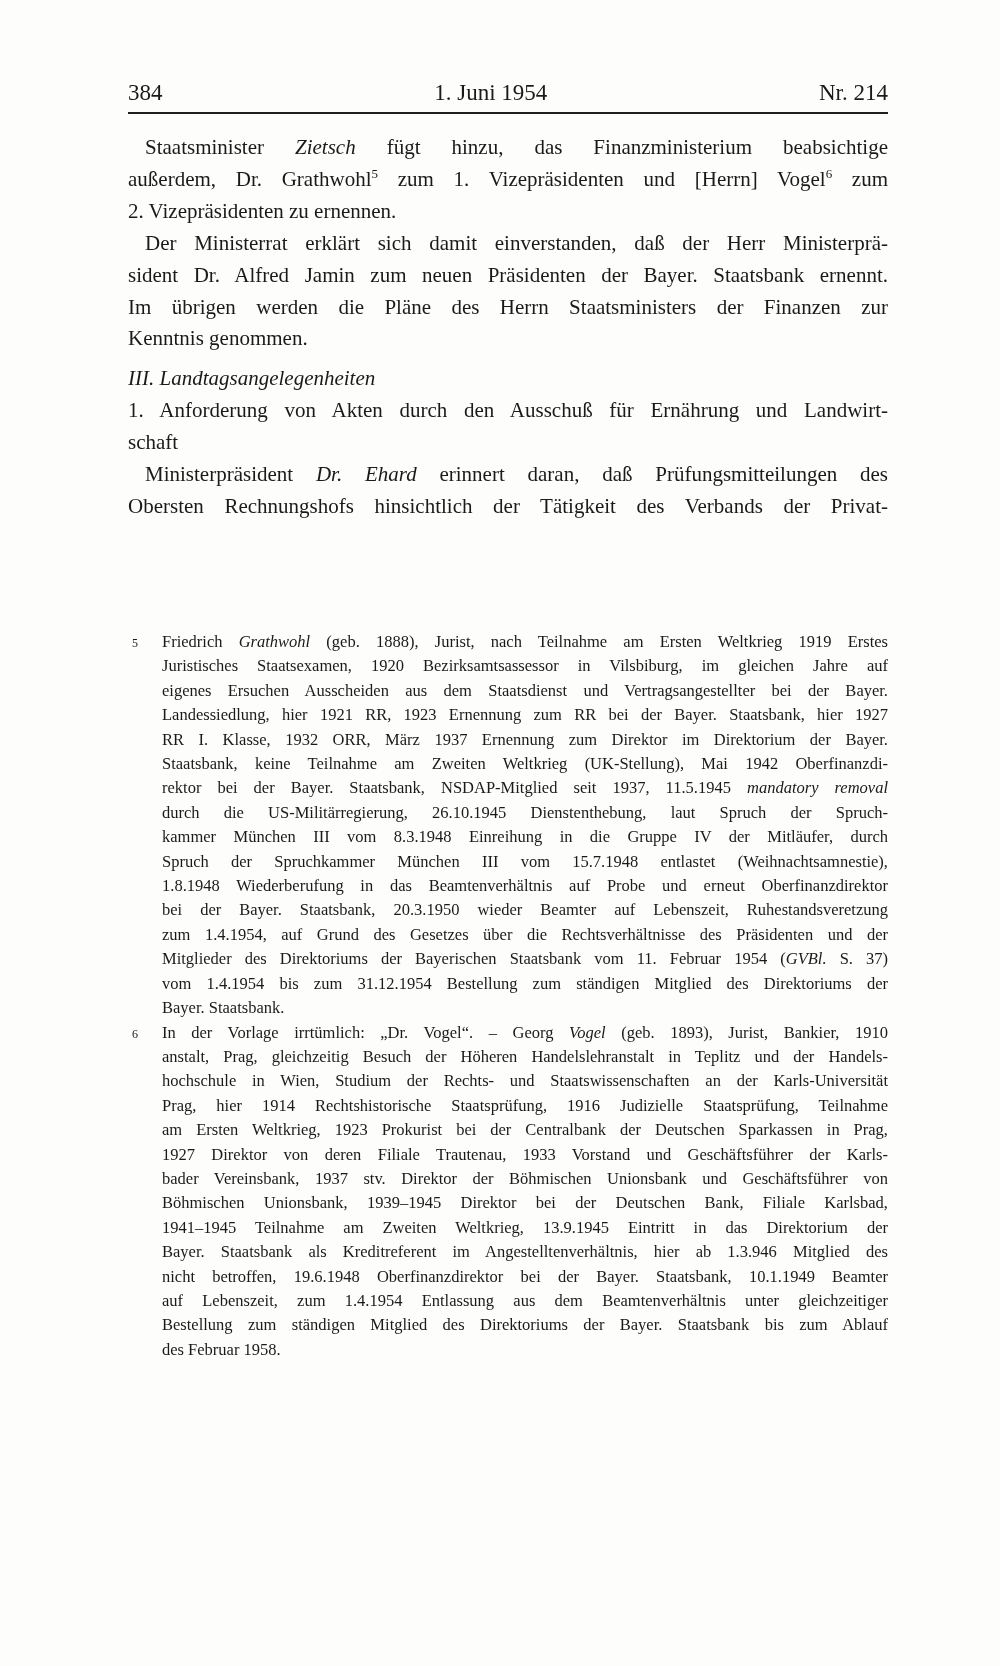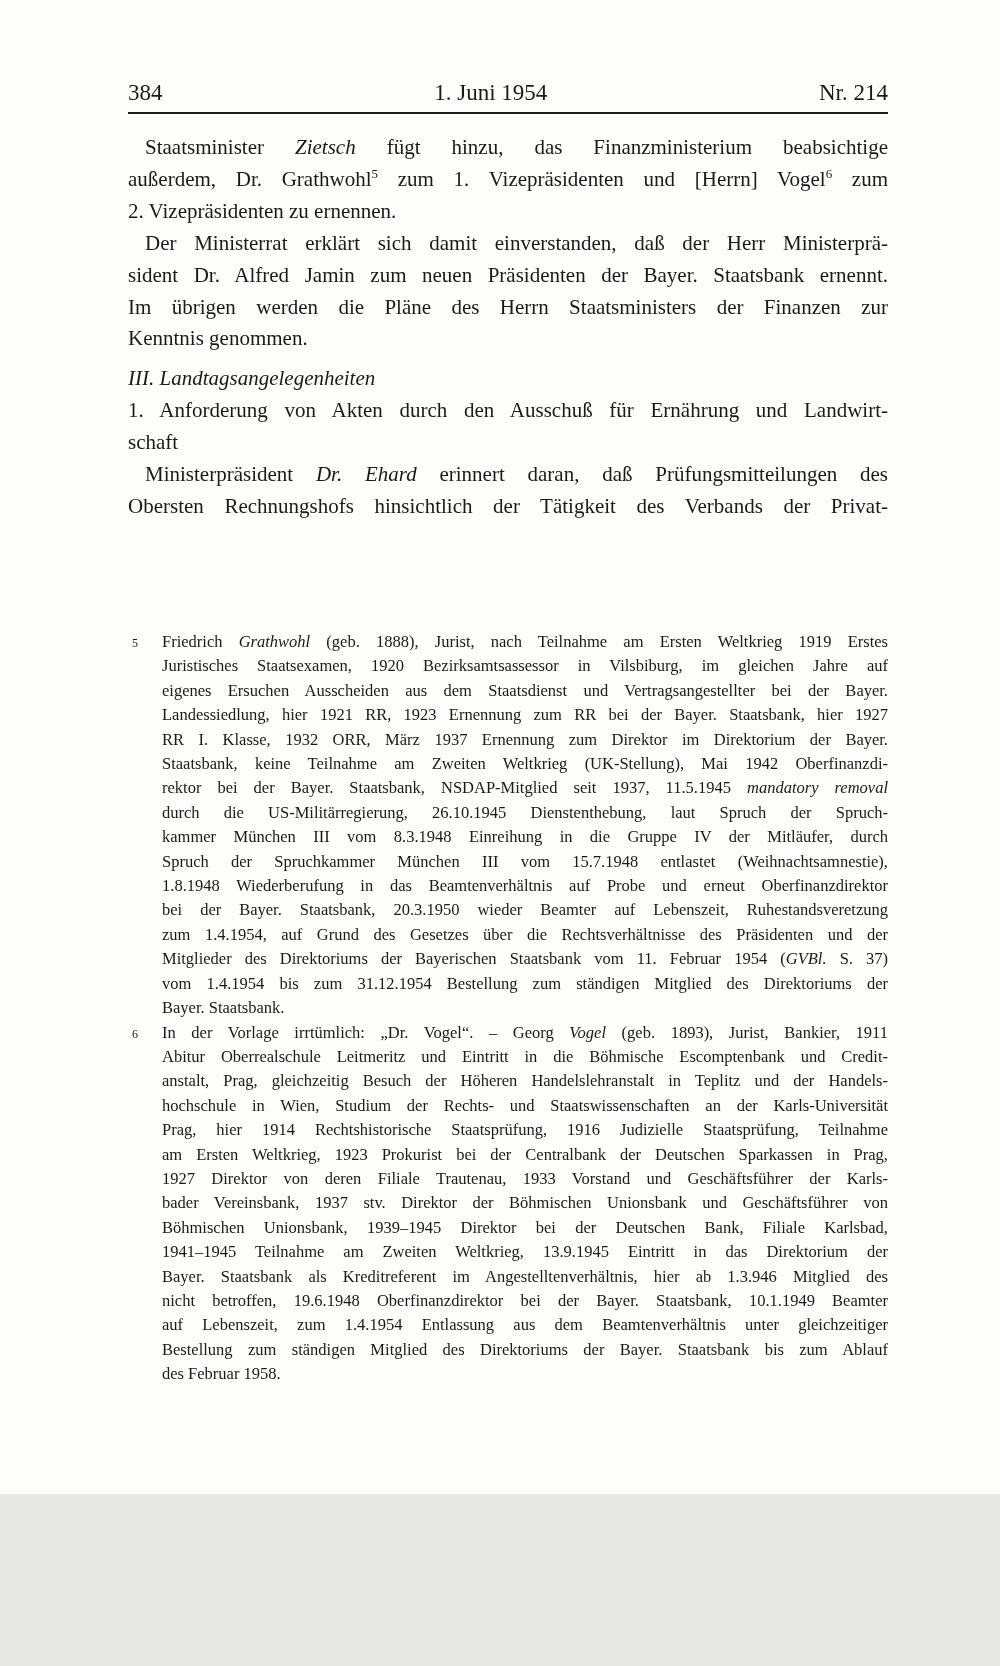--- a/index.html
+++ b/index.html
@@ -1,18 +1,18 @@
 <!DOCTYPE html>
 <html><head>
 <meta charset="utf-8">
 <style>
   html,body { margin:0; padding:0; background:#e8e8e6; }
   .page {
     position:relative;
-    width:1000px; height:1494px;
+    width:1000px; height:1666px;
     margin:0 auto;
     background:#fdfdfb;
     color:#1a1a1a;
     font-family:"Liberation Serif", serif;
     overflow:hidden;
   }
   .content-col { position:absolute; left:128px; width:760px; }
 
   
   .running-head {
@@ -103,22 +103,21 @@
           <div class="line"><span>bei der Bayer. Staatsbank, 20.3.1950 wieder Beamter auf Lebenszeit, Ruhestandsveretzung</span></div>
           <div class="line"><span>zum 1.4.1954, auf Grund des Gesetzes über die Rechtsverhältnisse des Präsidenten und der</span></div>
           <div class="line"><span>Mitglieder des Direktoriums der Bayerischen Staatsbank vom 11. Februar 1954 (</span><span class="it">GVBl.</span><span> S. 37)</span></div>
           <div class="line"><span>vom 1.4.1954 bis zum 31.12.1954 Bestellung zum ständigen Mitglied des Direktoriums der</span></div>
           <div class="line last"><span>Bayer. Staatsbank.</span></div>
         </div>
       </div>
       <div class="footnote">
         <div class="fn-num">6</div>
         <div class="fn-text">
-          <div class="line"><span>In der Vorlage irrtümlich: „Dr. Vogel“. – Georg </span><span class="it">Vogel</span><span> (geb. 1893), Jurist, Bankier, 1911</span></div>
-          <div class="line"><span>Abitur Oberrealschule Leitmeritz und Eintritt in die Böhmische Escomptenbank und Credit-</span></div>
+          <div class="line"><span>In der Vorlage irrtümlich: „Dr. Vogel“. – Georg </span><span class="it">Vogel</span><span> (geb. 1893), Jurist, Bankier, 1910</span></div>
           <div class="line"><span>anstalt, Prag, gleichzeitig Besuch der Höheren Handelslehranstalt in Teplitz und der Handels-</span></div>
           <div class="line"><span>hochschule in Wien, Studium der Rechts- und Staatswissenschaften an der Karls-Universität</span></div>
           <div class="line"><span>Prag, hier 1914 Rechtshistorische Staatsprüfung, 1916 Judizielle Staatsprüfung, Teilnahme</span></div>
           <div class="line"><span>am Ersten Weltkrieg, 1923 Prokurist bei der Centralbank der Deutschen Sparkassen in Prag,</span></div>
           <div class="line"><span>1927 Direktor von deren Filiale Trautenau, 1933 Vorstand und Geschäftsführer der Karls-</span></div>
           <div class="line"><span>bader Vereinsbank, 1937 stv. Direktor der Böhmischen Unionsbank und Geschäftsführer von</span></div>
           <div class="line"><span>Böhmischen Unionsbank, 1939–1945 Direktor bei der Deutschen Bank, Filiale Karlsbad,</span></div>
           <div class="line"><span>1941–1945 Teilnahme am Zweiten Weltkrieg, 13.9.1945 Eintritt in das Direktorium der</span></div>
           <div class="line"><span>Bayer. Staatsbank als Kreditreferent im Angestelltenverhältnis, hier ab 1.3.946 Mitglied des</span></div>
           <div class="line"><span>nicht betroffen, 19.6.1948 Oberfinanzdirektor bei der Bayer. Staatsbank, 10.1.1949 Beamter</span></div>

